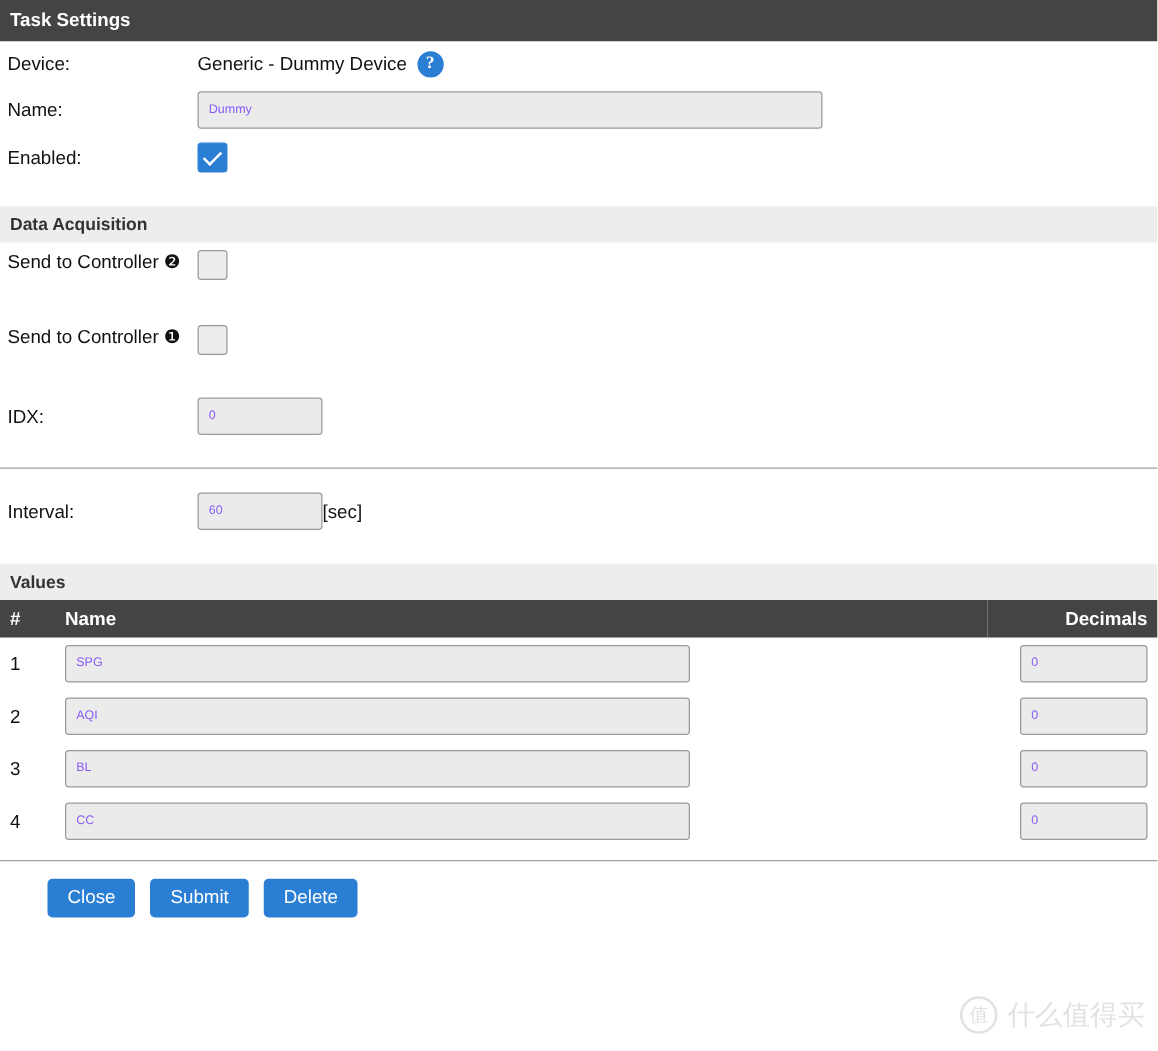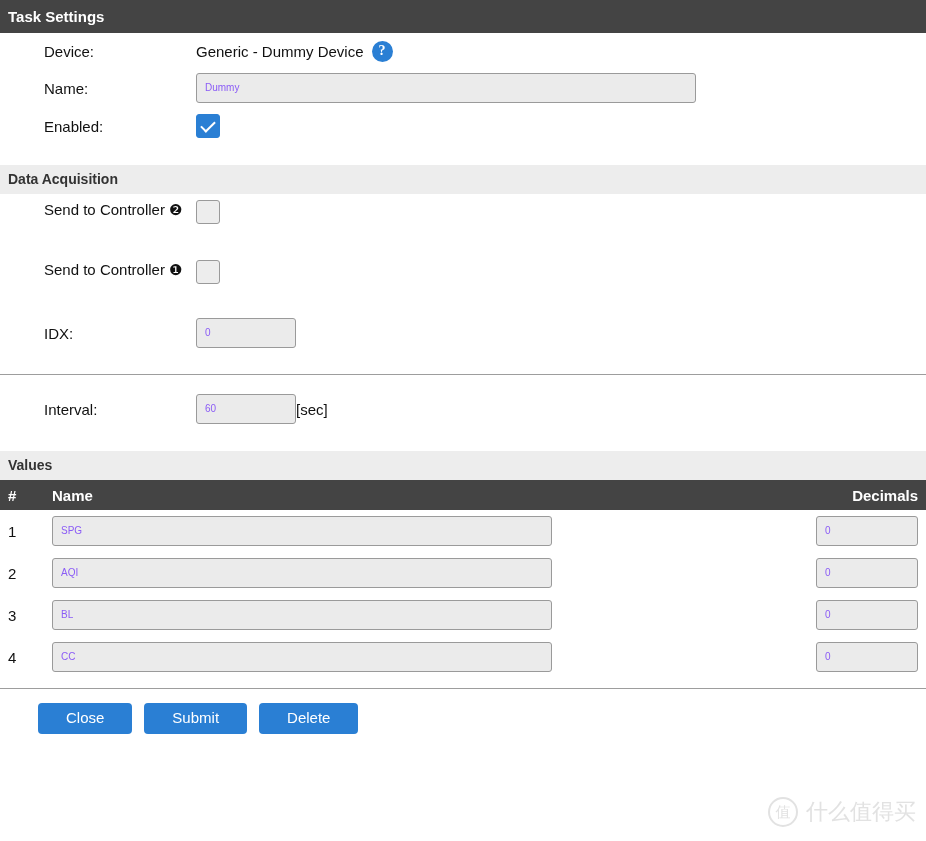--- a/index.html
+++ b/index.html
@@ -30,21 +30,20 @@
   }
 
   
   .form {
     padding: 0;
   }
   .row {
     display: flex;
     align-items: center;
     min-height: 38px;
-    padding-left: 38px;
   }
   .row.top {
     align-items: flex-start;
   }
   .label {
     width: 158px;
     flex: 0 0 158px;
     box-sizing: border-box;
     padding: 0 6px 0 6px;
     font-size: 15px;
@@ -199,21 +198,21 @@
     display: flex;
     gap: 12px;
   }
   .btn {
     background: #2a7fd4;
     color: #ffffff;
     border: none;
     border-radius: 4px;
     font-family: "Liberation Sans", sans-serif;
     font-size: 15px;
-    padding: 7px 28px;
+    padding: 7px 16px;
     cursor: pointer;
     line-height: 1.1;
   }
 
   
   .watermark {
     position: absolute;
     right: 10px;
     bottom: 14px;
     display: flex;

